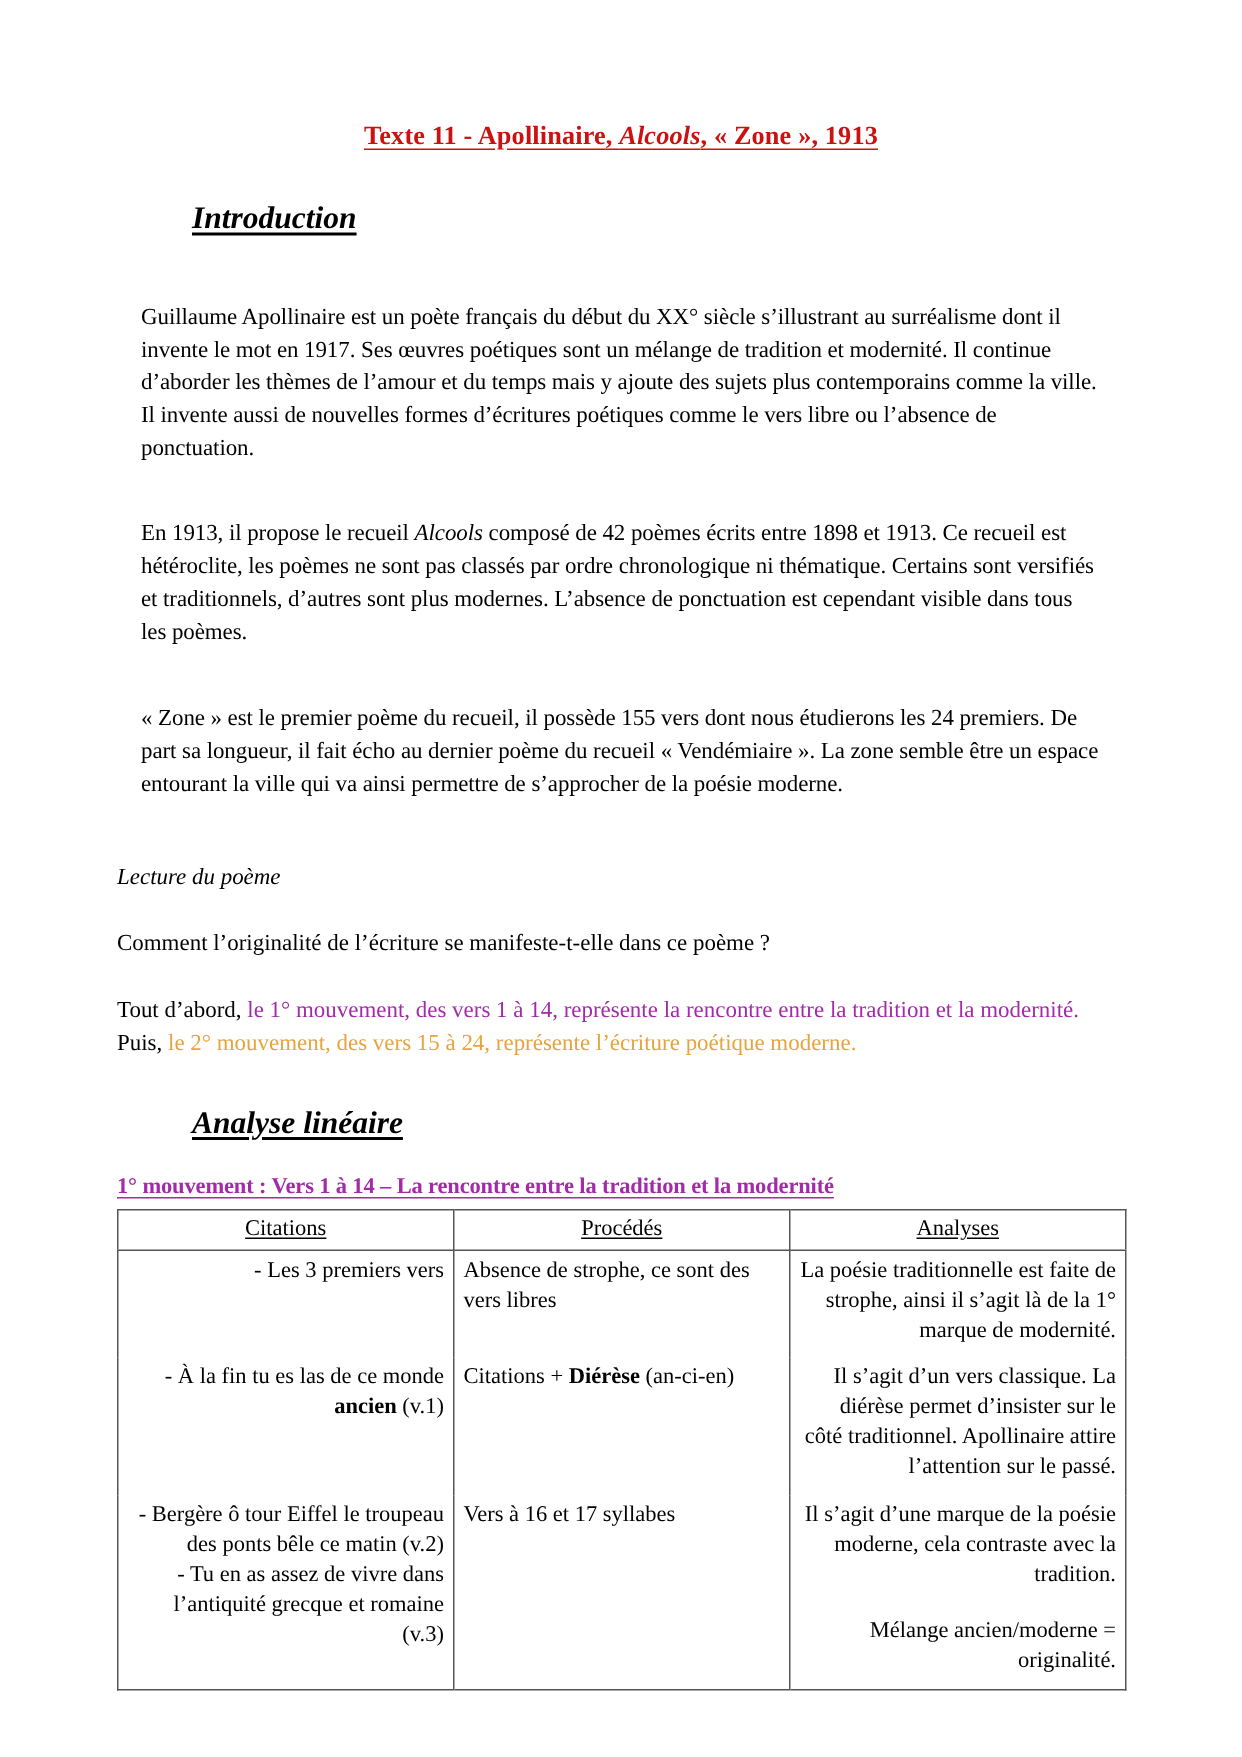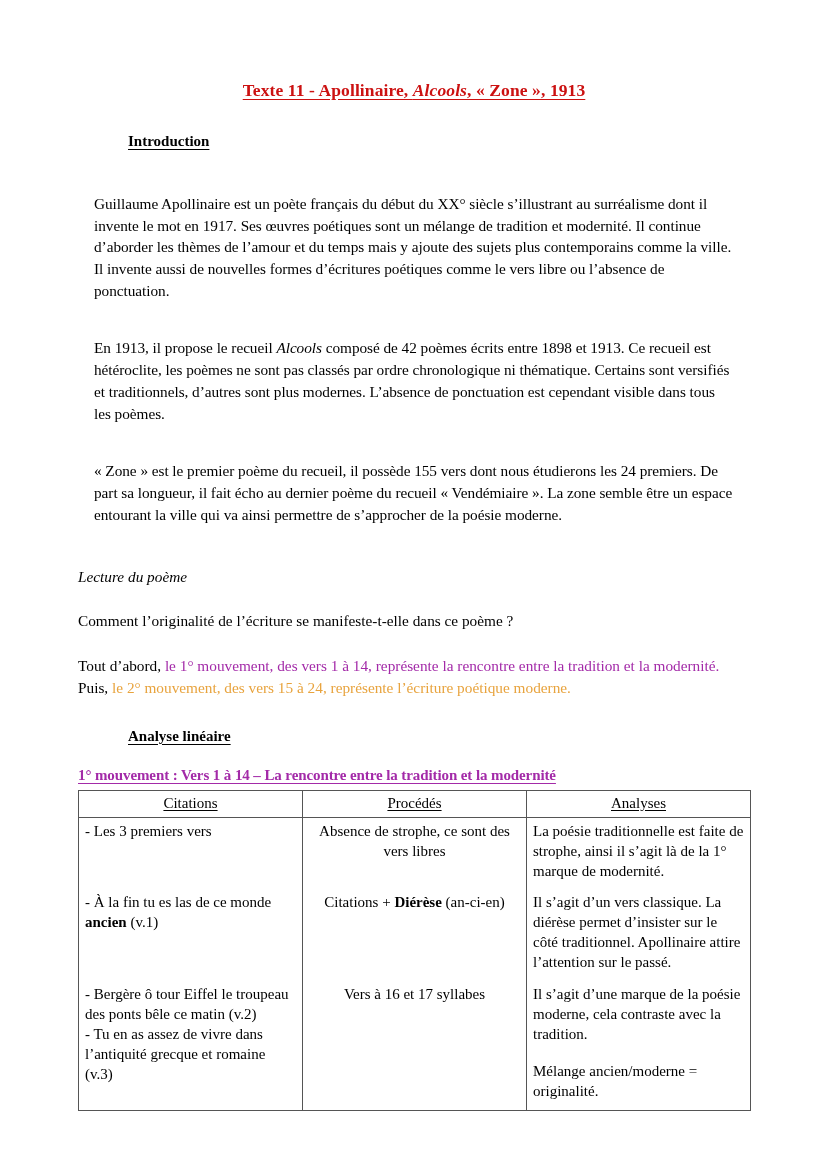--- a/index.html
+++ b/index.html
@@ -34,25 +34,26 @@
     margin: 0;
     padding-top: 80px;
     line-height: 1.25;
     letter-spacing: 0.1px;
   }
   .doc-title .it { font-style: italic; }
 
   
   .section-heading {
     font-weight: bold;
-    font-size: 15px;
+    font-size: 21px;
     text-decoration: underline;
     text-underline-offset: 2.5px;
     margin: 0;
     padding-left: 50px;
+    font-style: italic;
   }
   .heading-intro { padding-top: 31px; }
   .heading-analyse { padding-top: 29px; }
 
   .movement-heading {
     color: #a32aa8;
     font-weight: bold;
     font-size: 15px;
     text-decoration: underline;
     text-underline-offset: 2.5px;
@@ -119,22 +120,22 @@
     text-underline-offset: 2px;
   }
 
   table.analysis-table td {
     vertical-align: top;
     padding: 4px 6px 8px 6px;
     border-right: 1px solid #555555;
     line-height: 1.33;
   }
   table.analysis-table td:last-child { border-right: none; }
-  td.align-left { text-align: left; }
-  td.align-center { text-align: center; }
+  td.align-left { text-align: right; }
+  td.align-center { text-align: left; }
   td .b { font-weight: bold; }
   td .blank-line { display: block; height: 17px; }
   .pad-top-lg { padding-top: 10px; }
 </style>
 </head>
 <body>
 
 <div class="page">
 
   <h1 class="doc-title">

